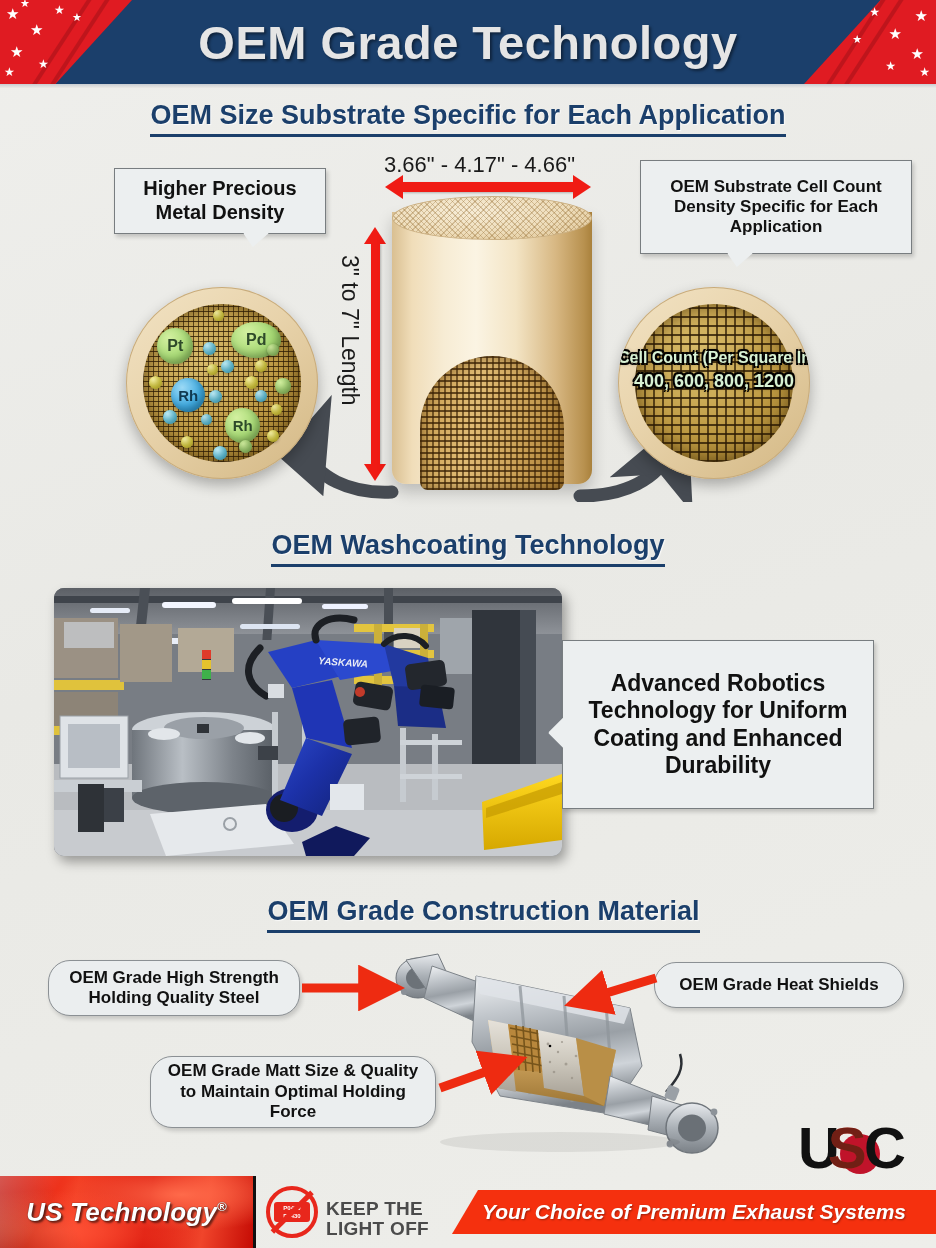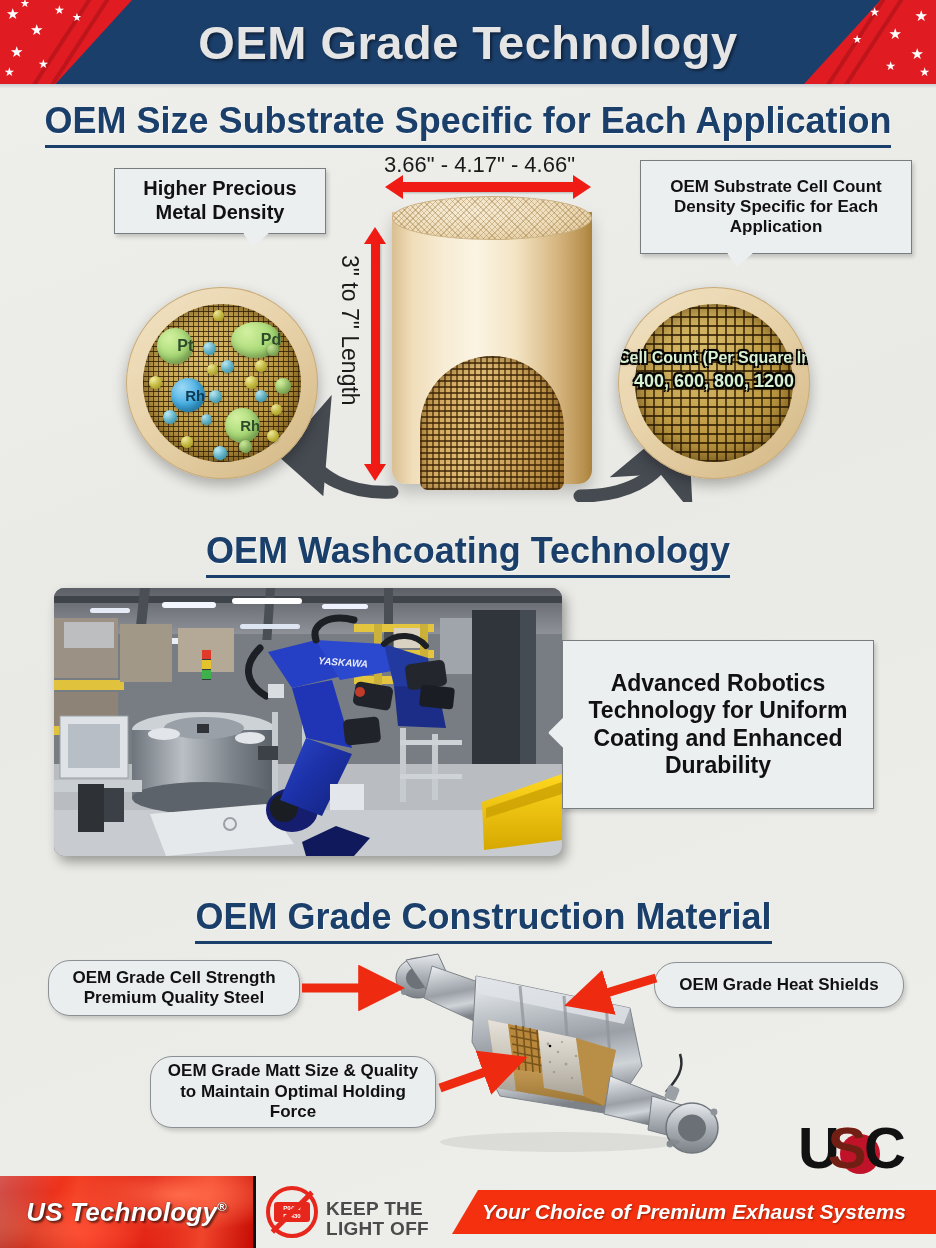--- a/index.html
+++ b/index.html
@@ -44,21 +44,21 @@
   }
   .hdr-bottomline {
     position: absolute; left: 0; top: 84px; width: 936px; height: 4px;
     background: linear-gradient(180deg,#c9cdd2,#eceae6);
     z-index: 4;
   }
 
   
   .sec-title {
     position: absolute; width: 936px; text-align: center;
-    color: #1b3f6b; font-size: 36px; font-weight: bold;
+    color: #1b3f6b; font-size: 27px; font-weight: bold;
     text-shadow: 1px 1px 1px rgba(255,255,255,.8);
   }
   .sec-title .ul {
     display: inline-block; border-bottom: 3px solid #1b3f6b; padding-bottom: 3px;
   }
 
   
   .callout {
     position: absolute;
     background: #eceff0;
@@ -145,21 +145,21 @@
       radial-gradient(circle at 40% 36%, #d8bb6b 0%, #b99540 55%, #8d6c22 100%);
   }
   .mesh-coarse {
     background:
       repeating-linear-gradient(0deg, rgba(45,28,4,.80) 0 2px, transparent 2px 9px),
       repeating-linear-gradient(90deg, rgba(45,28,4,.72) 0 2px, transparent 2px 9px),
       radial-gradient(circle at 42% 34%, #dcc06f 0%, #bd9942 55%, #8f6e23 100%);
   }
   .bubble {
     position: absolute; border-radius: 50%;
-    display: flex; align-items: center; justify-content: flex-end;
+    display: flex; align-items: center; justify-content: center;
     font-weight: bold; color: #2e4a2a;
     box-shadow: inset -3px -4px 7px rgba(0,0,0,.25), 0 1px 3px rgba(0,0,0,.3);
   }
   .b-green { background: radial-gradient(circle at 33% 28%, #d3f0a0 0%, #a8da76 55%, #86bd55 100%); }
   .b-blue  { background: radial-gradient(circle at 33% 28%, #9bd9f5 0%, #42ace2 55%, #1e8cc4 100%); color:#103a52; }
   .b-yellow{ background: radial-gradient(circle at 33% 28%, #fcf6a8 0%, #ede04a 55%, #d3c327 100%); }
   .b-cyan  { background: radial-gradient(circle at 33% 28%, #c3f0fb 0%, #6fd5ef 55%, #3cb6d6 100%); }
 
   .cellcount-text {
     position: absolute; width: 100%; text-align: center;
@@ -589,21 +589,21 @@
       <circle cx="334" cy="166" r="3.4" fill="#8d9399"></circle>
 
       <path d="M300,108 C306,126 292,138 286,146" fill="none" stroke="#2b2f34" stroke-width="2.5"></path>
       <rect x="286" y="140" width="12" height="14" rx="3" fill="#9aa0a6" transform="rotate(22 292 147)"></rect>
 
       <ellipse cx="180" cy="196" rx="120" ry="10" fill="#000" opacity=".07"></ellipse>
     </svg>
   </div>
 
   <div class="pill" style="left:48px; top:960px; width:252px; height:56px; font-size:17px;">
-    <span>OEM Grade Cell Strength Premium Quality Steel</span>
+    <span>OEM Grade High Strength Holding Quality Steel</span>
   </div>
 
   <div class="pill" style="left:654px; top:962px; width:250px; height:46px; font-size:17px;">
     <span>OEM Grade Heat Shields</span>
   </div>
 
   <div class="pill" style="left:150px; top:1056px; width:286px; height:72px; font-size:17px;">
     <span>OEM Grade Matt Size &amp; Quality to Maintain Optimal Holding Force</span>
   </div>
 

